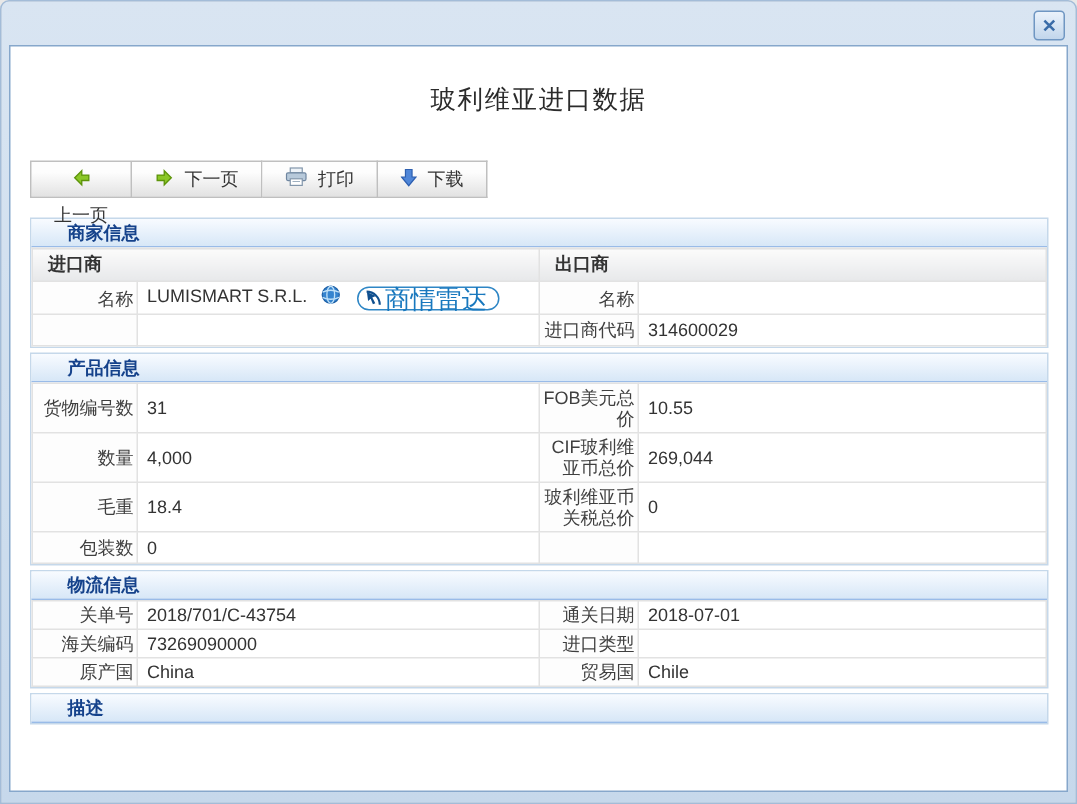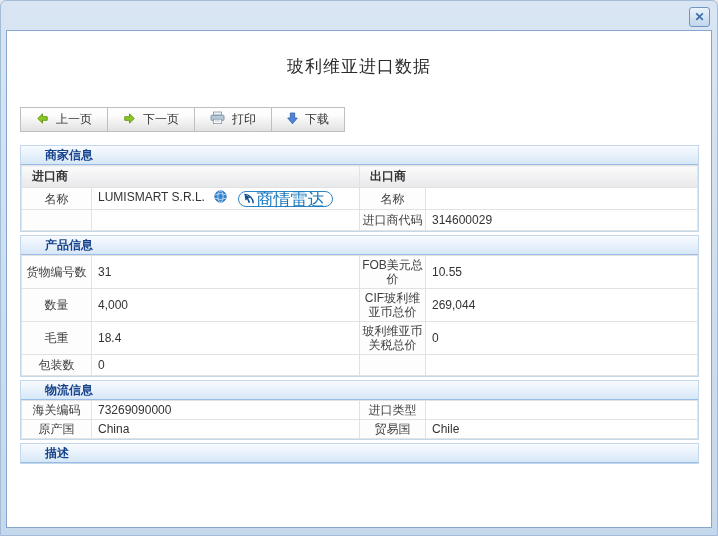--- a/index.html
+++ b/index.html
@@ -41,21 +41,21 @@
     margin: 29px 0 0 13px;
   }
   .tbtn {
     display: inline-flex; align-items: center; gap: 7px;
     border: 1px solid #bfbfbf; border-left: none;
     background: linear-gradient(#fdfdfd 30%, #e2e2e2);
     padding: 4px 15px; height: 25px;
     font-size: 12px; color: #333; cursor: pointer;
     font-family: "Liberation Sans", sans-serif;
   }
-  .tbtn:first-child { border-left: 1px solid #bfbfbf; }
+  .tbtn:first-child { border-left: 1px solid #bfbfbf; flex-direction: column; }
   .sec {
     margin: 13px 12px 0 13px;
     border: 1px solid #c5d8ea;
   }
   .sec + .sec { margin-top: 3px; }
   .sec-header {
     height: 19px; line-height: 18px;
     padding-left: 24px;
     font-size: 12px; font-weight: bold; color: #15428b;
     background: linear-gradient(#f8fbff, #d7e7f7);
@@ -68,21 +68,21 @@
     font-size: 12px; color: #333;
     background: #fff;
   }
   td {
     border: 1px solid #e2e2e2;
     padding: 2px 6px;
     vertical-align: middle;
     overflow: hidden;
   }
   td.lbl {
-    text-align: center;
+    text-align: right;
     color: #3f3f3f;
     background: #fdfdfd;
     padding: 2px 2px;
     line-height: 14px;
   }
   tr.grp td {
     background: linear-gradient(#fbfbfb, #e7e8ea);
     font-weight: bold;
     padding-left: 10px;
     height: 21px;
@@ -231,20 +231,26 @@
     <div class="sec">
       <div class="sec-header">物流信息</div>
       <table>
         <colgroup>
             <col style="width:70px">
             <col style="width:268px">
             <col style="width:66px">
             <col>
           </colgroup>
         <tbody>
+            <tr class="sr">
+          <td class="lbl">关单号</td>
+          <td>2018/701/C-43754</td>
+          <td class="lbl">通关日期</td>
+          <td>2018-07-01</td>
+        </tr>
         <tr class="sr">
           <td class="lbl">海关编码</td>
           <td>73269090000</td>
           <td class="lbl">进口类型</td>
           <td></td>
         </tr>
         <tr class="sr">
           <td class="lbl">原产国</td>
           <td>China</td>
           <td class="lbl">贸易国</td>

